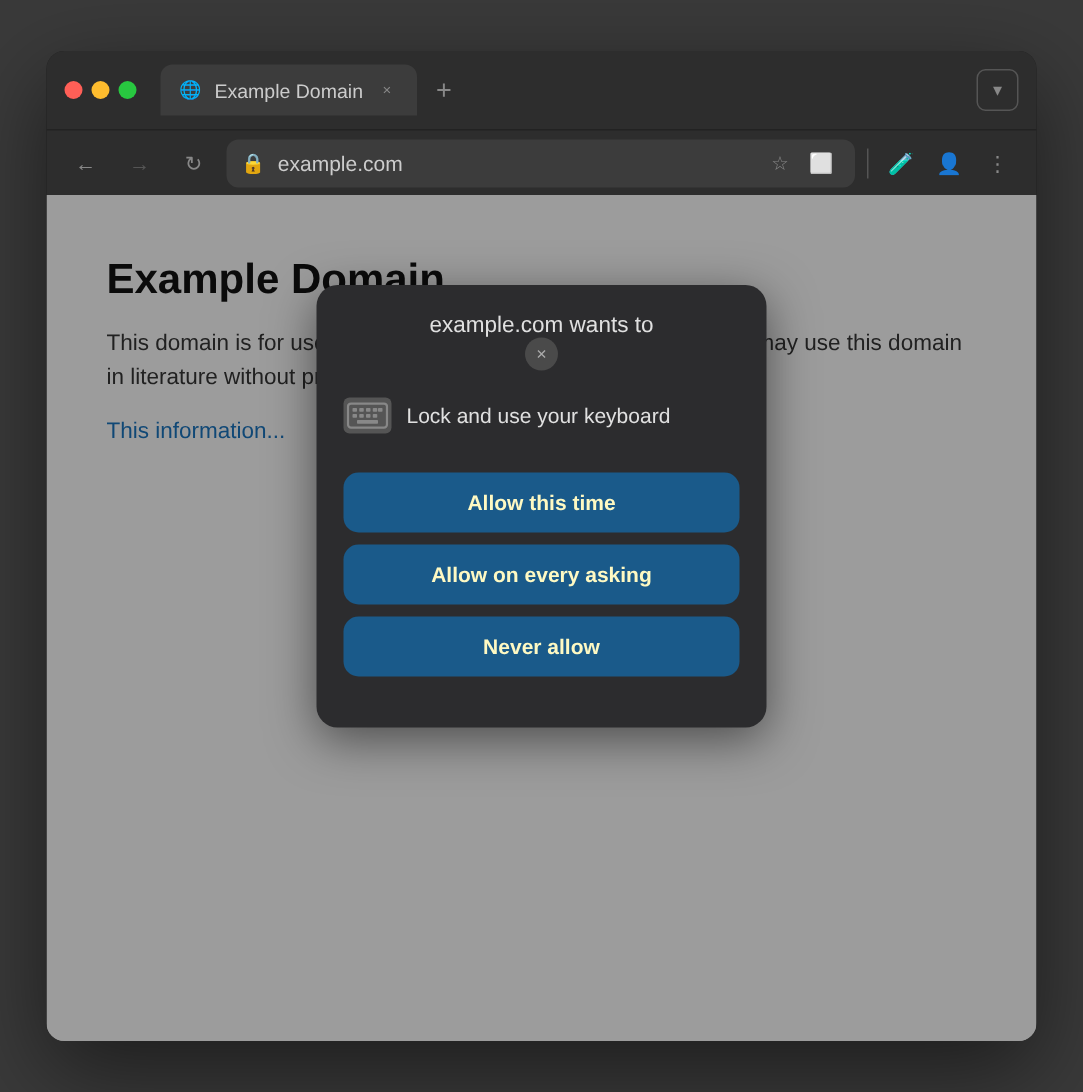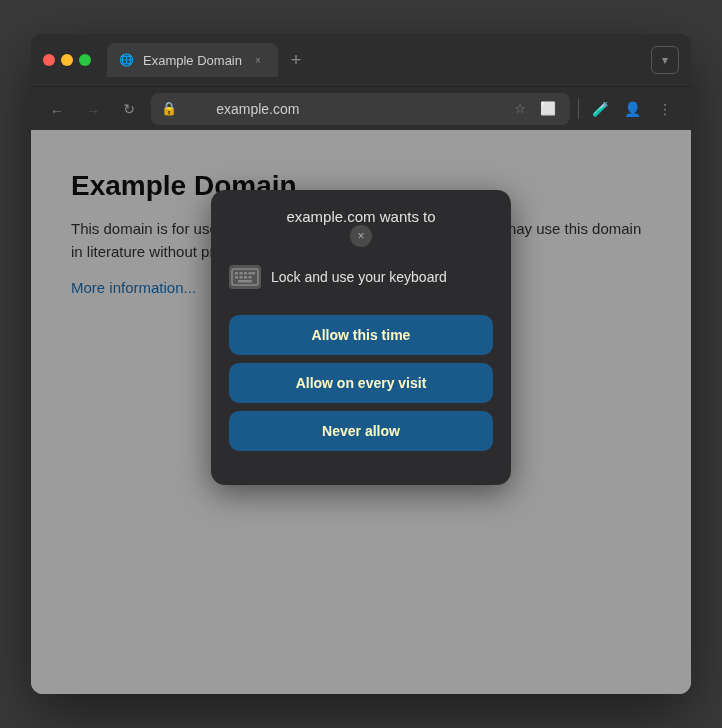--- a/index.html
+++ b/index.html
@@ -159,21 +159,20 @@
 
     .address-icon {
       color: #888;
       font-size: 13px;
     }
 
     .address-text {
       color: #ccc;
       font-size: 14px;
       flex: 1;
-      margin-left: 31px;
     }
 
     .address-actions {
       display: flex;
       align-items: center;
       gap: 4px;
     }
 
     .addr-action-btn {
       color: #888;
@@ -375,21 +374,21 @@
       <div class="nav-extra-btn">🧪</div>
       <div class="nav-extra-btn">👤</div>
       <div class="nav-extra-btn">⋮</div>
     </div>
   </div>
 
   <div class="page-content">
     <div class="page-inner">
       <h1 class="page-title">Example Domain</h1>
       <p class="page-body">This domain is for use in illustrative examples in documents. You may use this domain in literature without prior coordination or asking for permission.</p>
-      <a class="page-link">More information...</a>
+      <a class="page-link">This information...</a>
 
       
       <div class="overlay">
         <div class="popup-dialog">
           <div class="popup-header">
             <span class="popup-title">example.com wants to</span>
             <div class="popup-close-btn">×</div>
           </div>
           <div class="popup-permission-row">
             <div class="keyboard-icon">
@@ -403,20 +402,20 @@
                 <rect x="8.5" y="8" width="3" height="2.5" rx="0.5" fill="#888"></rect>
                 <rect x="13" y="8" width="3" height="2.5" rx="0.5" fill="#888"></rect>
                 <rect x="17.5" y="8" width="3" height="2.5" rx="0.5" fill="#888"></rect>
                 <rect x="21" y="4" width="3" height="2.5" rx="0.5" fill="#888"></rect>
                 <rect x="7" y="12" width="14" height="2.5" rx="0.5" fill="#888"></rect>
               </svg>
             </div>
             <span class="permission-text">Lock and use your keyboard</span>
           </div>
           <button class="popup-btn">Allow this time</button>
-          <button class="popup-btn">Allow on every visit</button>
+          <button class="popup-btn">Allow on every asking</button>
           <button class="popup-btn">Never allow</button>
         </div>
       </div>
     </div>
   </div>
 
 </div>
 
 </body></html>

